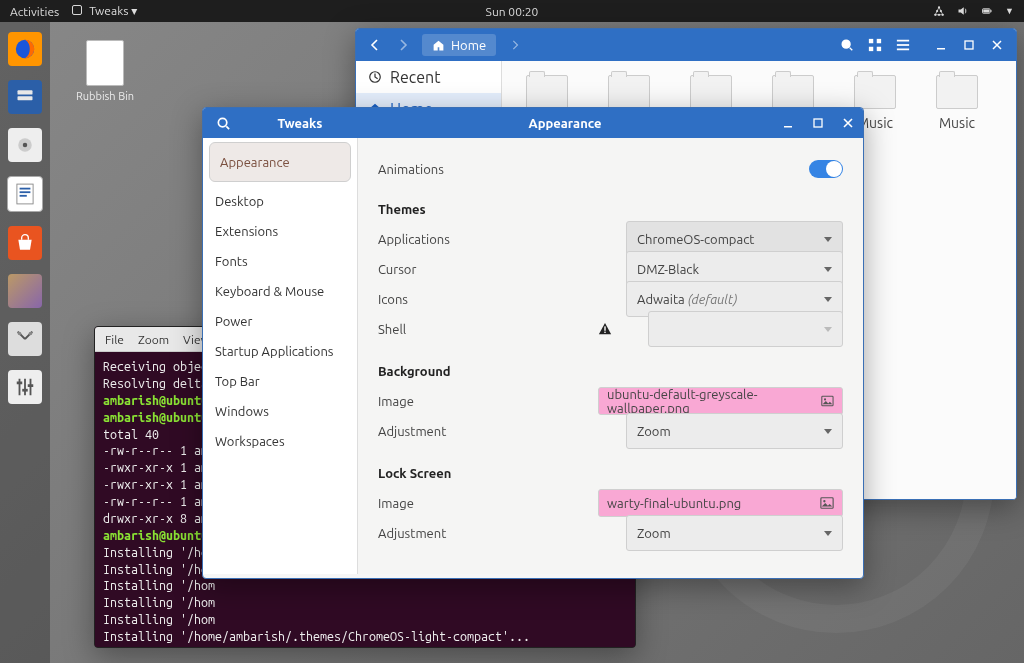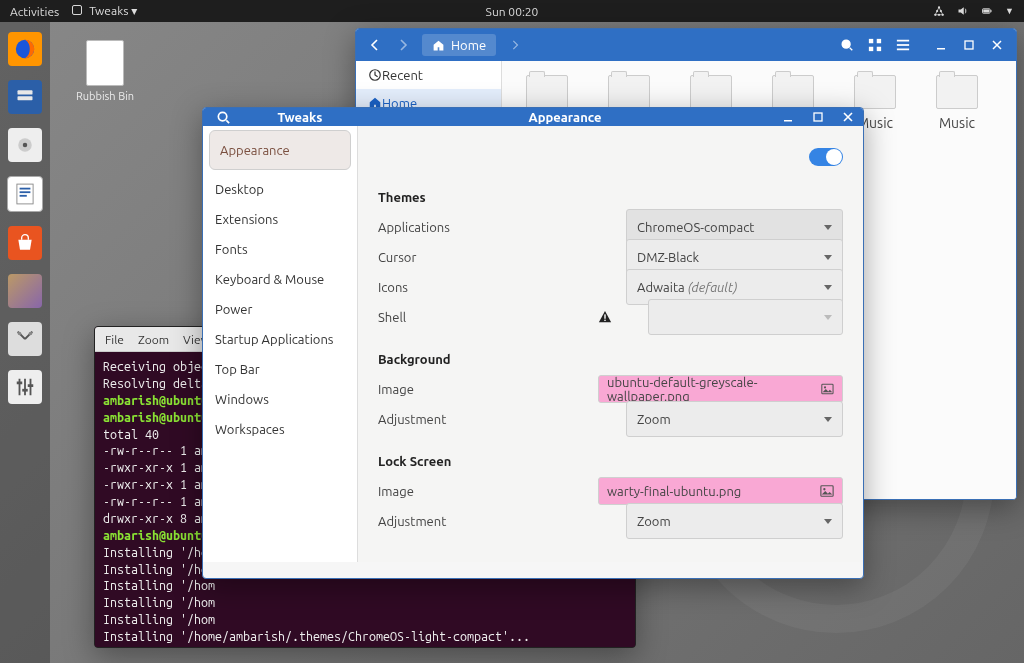--- a/index.html
+++ b/index.html
@@ -22,34 +22,34 @@
   .win{position:absolute;background:#f6f6f6;border:1px solid #3a6fb5;border-radius:4px;box-shadow:0 8px 30px rgba(0,0,0,.35);overflow:hidden;}
   .hdr{height:32px;background:#2f6fc4;color:#fff;display:flex;align-items:center;font-size:13px;}
   .hdr .hbtn{width:26px;height:26px;display:flex;align-items:center;justify-content:center;cursor:pointer;border-radius:3px;}
   .hdr svg{fill:#fff;}
   
   #files{left:355px;top:28px;width:660px;height:470px;z-index:2;}
   #files .hdr{padding:0 6px;gap:2px;}
   #files .crumb{display:flex;align-items:center;gap:6px;background:rgba(255,255,255,.18);padding:4px 10px;border-radius:3px;margin:0 4px;}
   #files .body{display:flex;height:calc(100% - 32px);}
   #files .side{width:145px;border-right:1px solid #ddd;background:#fff;}
-  #files .side .srow{display:flex;align-items:center;padding:7px 12px;font-size:13px;color:#333;cursor:pointer;}
+  #files .side .srow{display:flex;align-items:center;gap:8px;padding:7px 12px;font-size:16px;color:#333;cursor:pointer;}
   #files .side .srow.sel{background:#e4eefc;color:#1b62c6;}
   #files .files{flex:1;background:#fbfbfb;padding:14px 10px;display:flex;flex-wrap:wrap;align-content:flex-start;gap:12px;}
   #files .fitem{width:70px;text-align:center;font-size:14px;color:#444;}
   #files .fitem .fold{width:40px;height:32px;margin:0 auto 6px auto;background:#f2f2f2;border:1px solid #ccc;border-radius:2px;position:relative;}
   #files .fitem .fold:before{content:"";position:absolute;top:-5px;left:2px;width:14px;height:5px;background:#f2f2f2;border:1px solid #ccc;border-bottom:none;border-radius:2px 2px 0 0;}
   
   #term{left:94px;top:326px;width:540px;height:320px;z-index:3;background:#300a24;border:1px solid #222;}
   #term .menu{height:24px;background:#e8e8e8;display:flex;align-items:center;gap:14px;padding:0 10px;font-size:12px;border-bottom:1px solid #ccc;color:#333;}
   #term pre{margin:0;padding:6px 8px;color:#eee;font-family:"Ubuntu Mono","DejaVu Sans Mono",monospace;font-size:12.5px;line-height:1.35;white-space:pre;background:#300a24;}
   #term pre .g{color:#8ae234;font-weight:bold;}
   
   #tw{left:202px;top:107px;width:660px;height:470px;z-index:10;}
-  #tw .top{height:18px;display:flex;}
+  #tw .top{height:30px;display:flex;}
   #tw .topL{width:154px;background:#2f6fc4;display:flex;align-items:center;color:#fff;}
   #tw .topL .sbtn{width:40px;height:34px;display:flex;align-items:center;justify-content:center;}
   #tw .topL .ttl{flex:1;text-align:center;font-weight:bold;}
   #tw .topR{flex:1;background:#2f6fc4;display:flex;align-items:center;color:#fff;}
   #tw .topR .ttl{flex:1;text-align:center;font-weight:bold;}
   #tw .topR .wbtn{width:30px;height:30px;display:flex;align-items:center;justify-content:center;cursor:pointer;}
   #tw .body{display:flex;height:calc(100% - 34px);}
   #tw .side{width:154px;background:#fff;border-right:1px solid #ddd;}
   #tw .side .srow{padding:8px 12px;font-size:13px;color:#333;cursor:pointer;}
   #tw .side .srow.sel{background:#eee9e7;color:#7a4f3f;border-radius:6px;margin:4px 6px;padding:6px 10px;}
@@ -341,20 +341,21 @@
         <div class="srow">Keyboard &amp; Mouse</div>
         <div class="srow">Power</div>
         <div class="srow">Startup Applications</div>
         <div class="srow">Top Bar</div>
         <div class="srow">Windows</div>
         <div class="srow">Workspaces</div>
       </div>
     <div class="pane">
 
       <div class="row">
+        <div class="lbl">Animations</div>
         <div style="flex:1"></div>
         <div class="switch"></div>
       </div>
 
       <div class="row head" style="margin-top:10px">
           <div class="lbl">Themes</div>
         </div>
 
       <div class="row">
         <div class="lbl">Applications</div>

